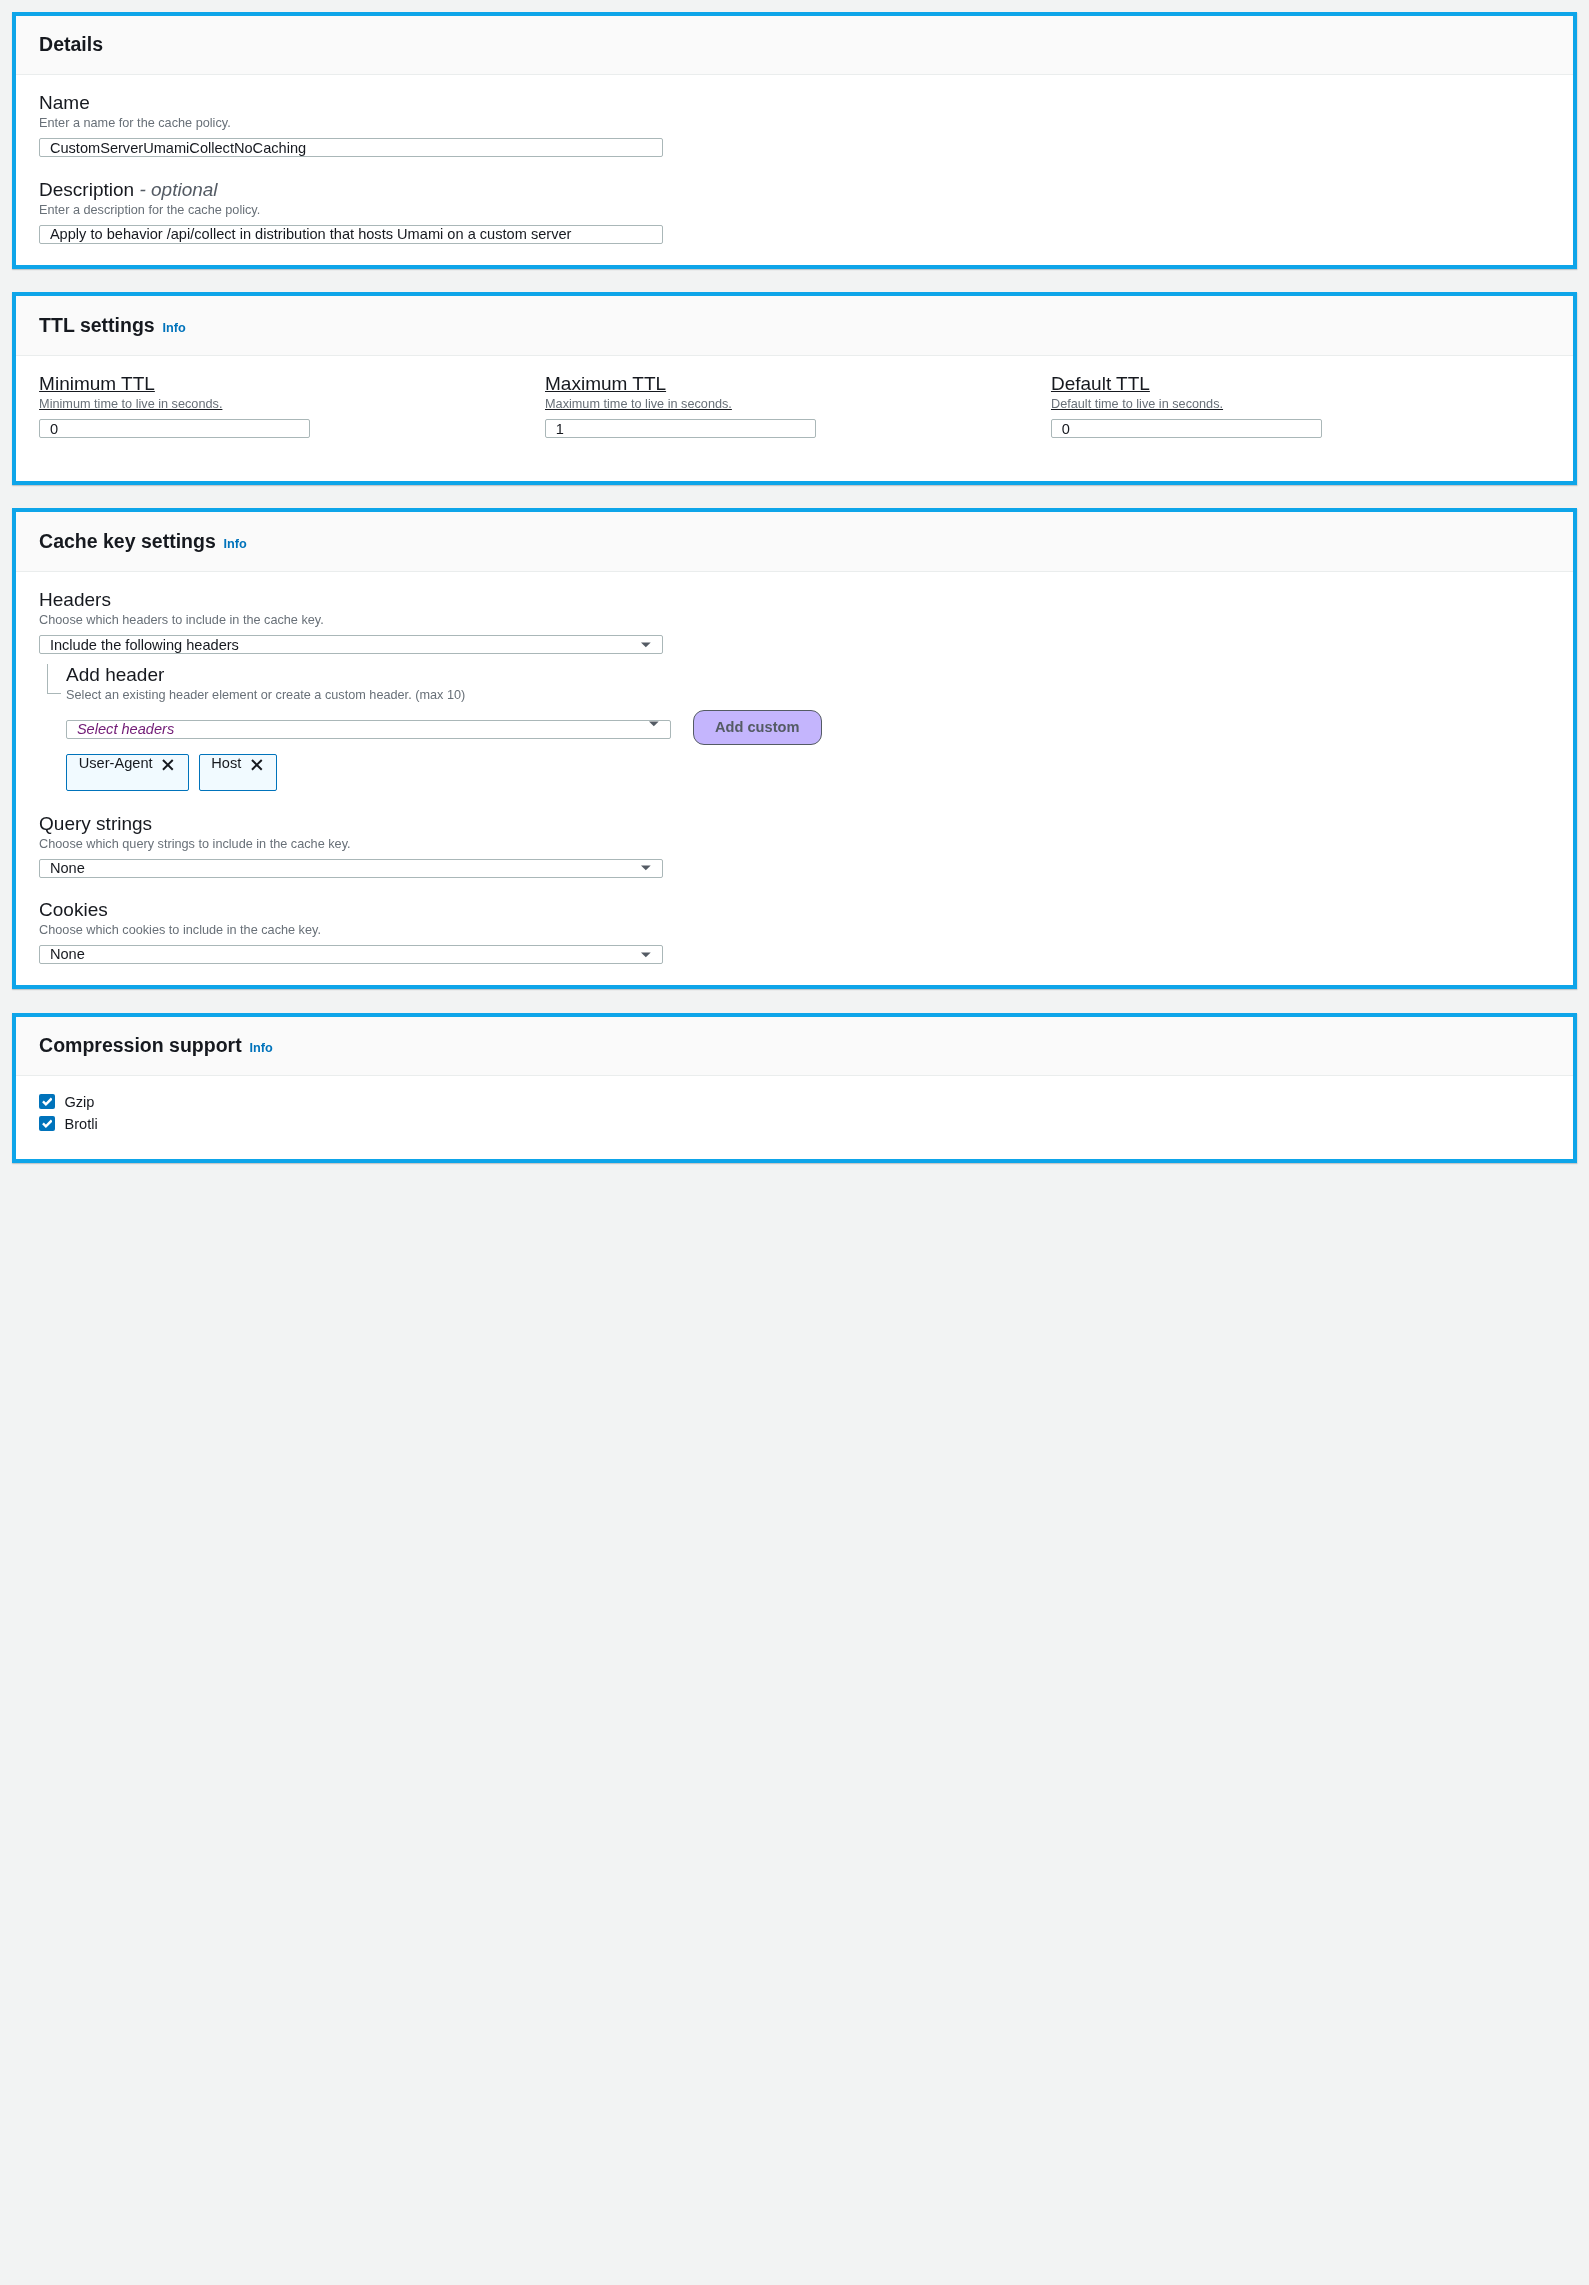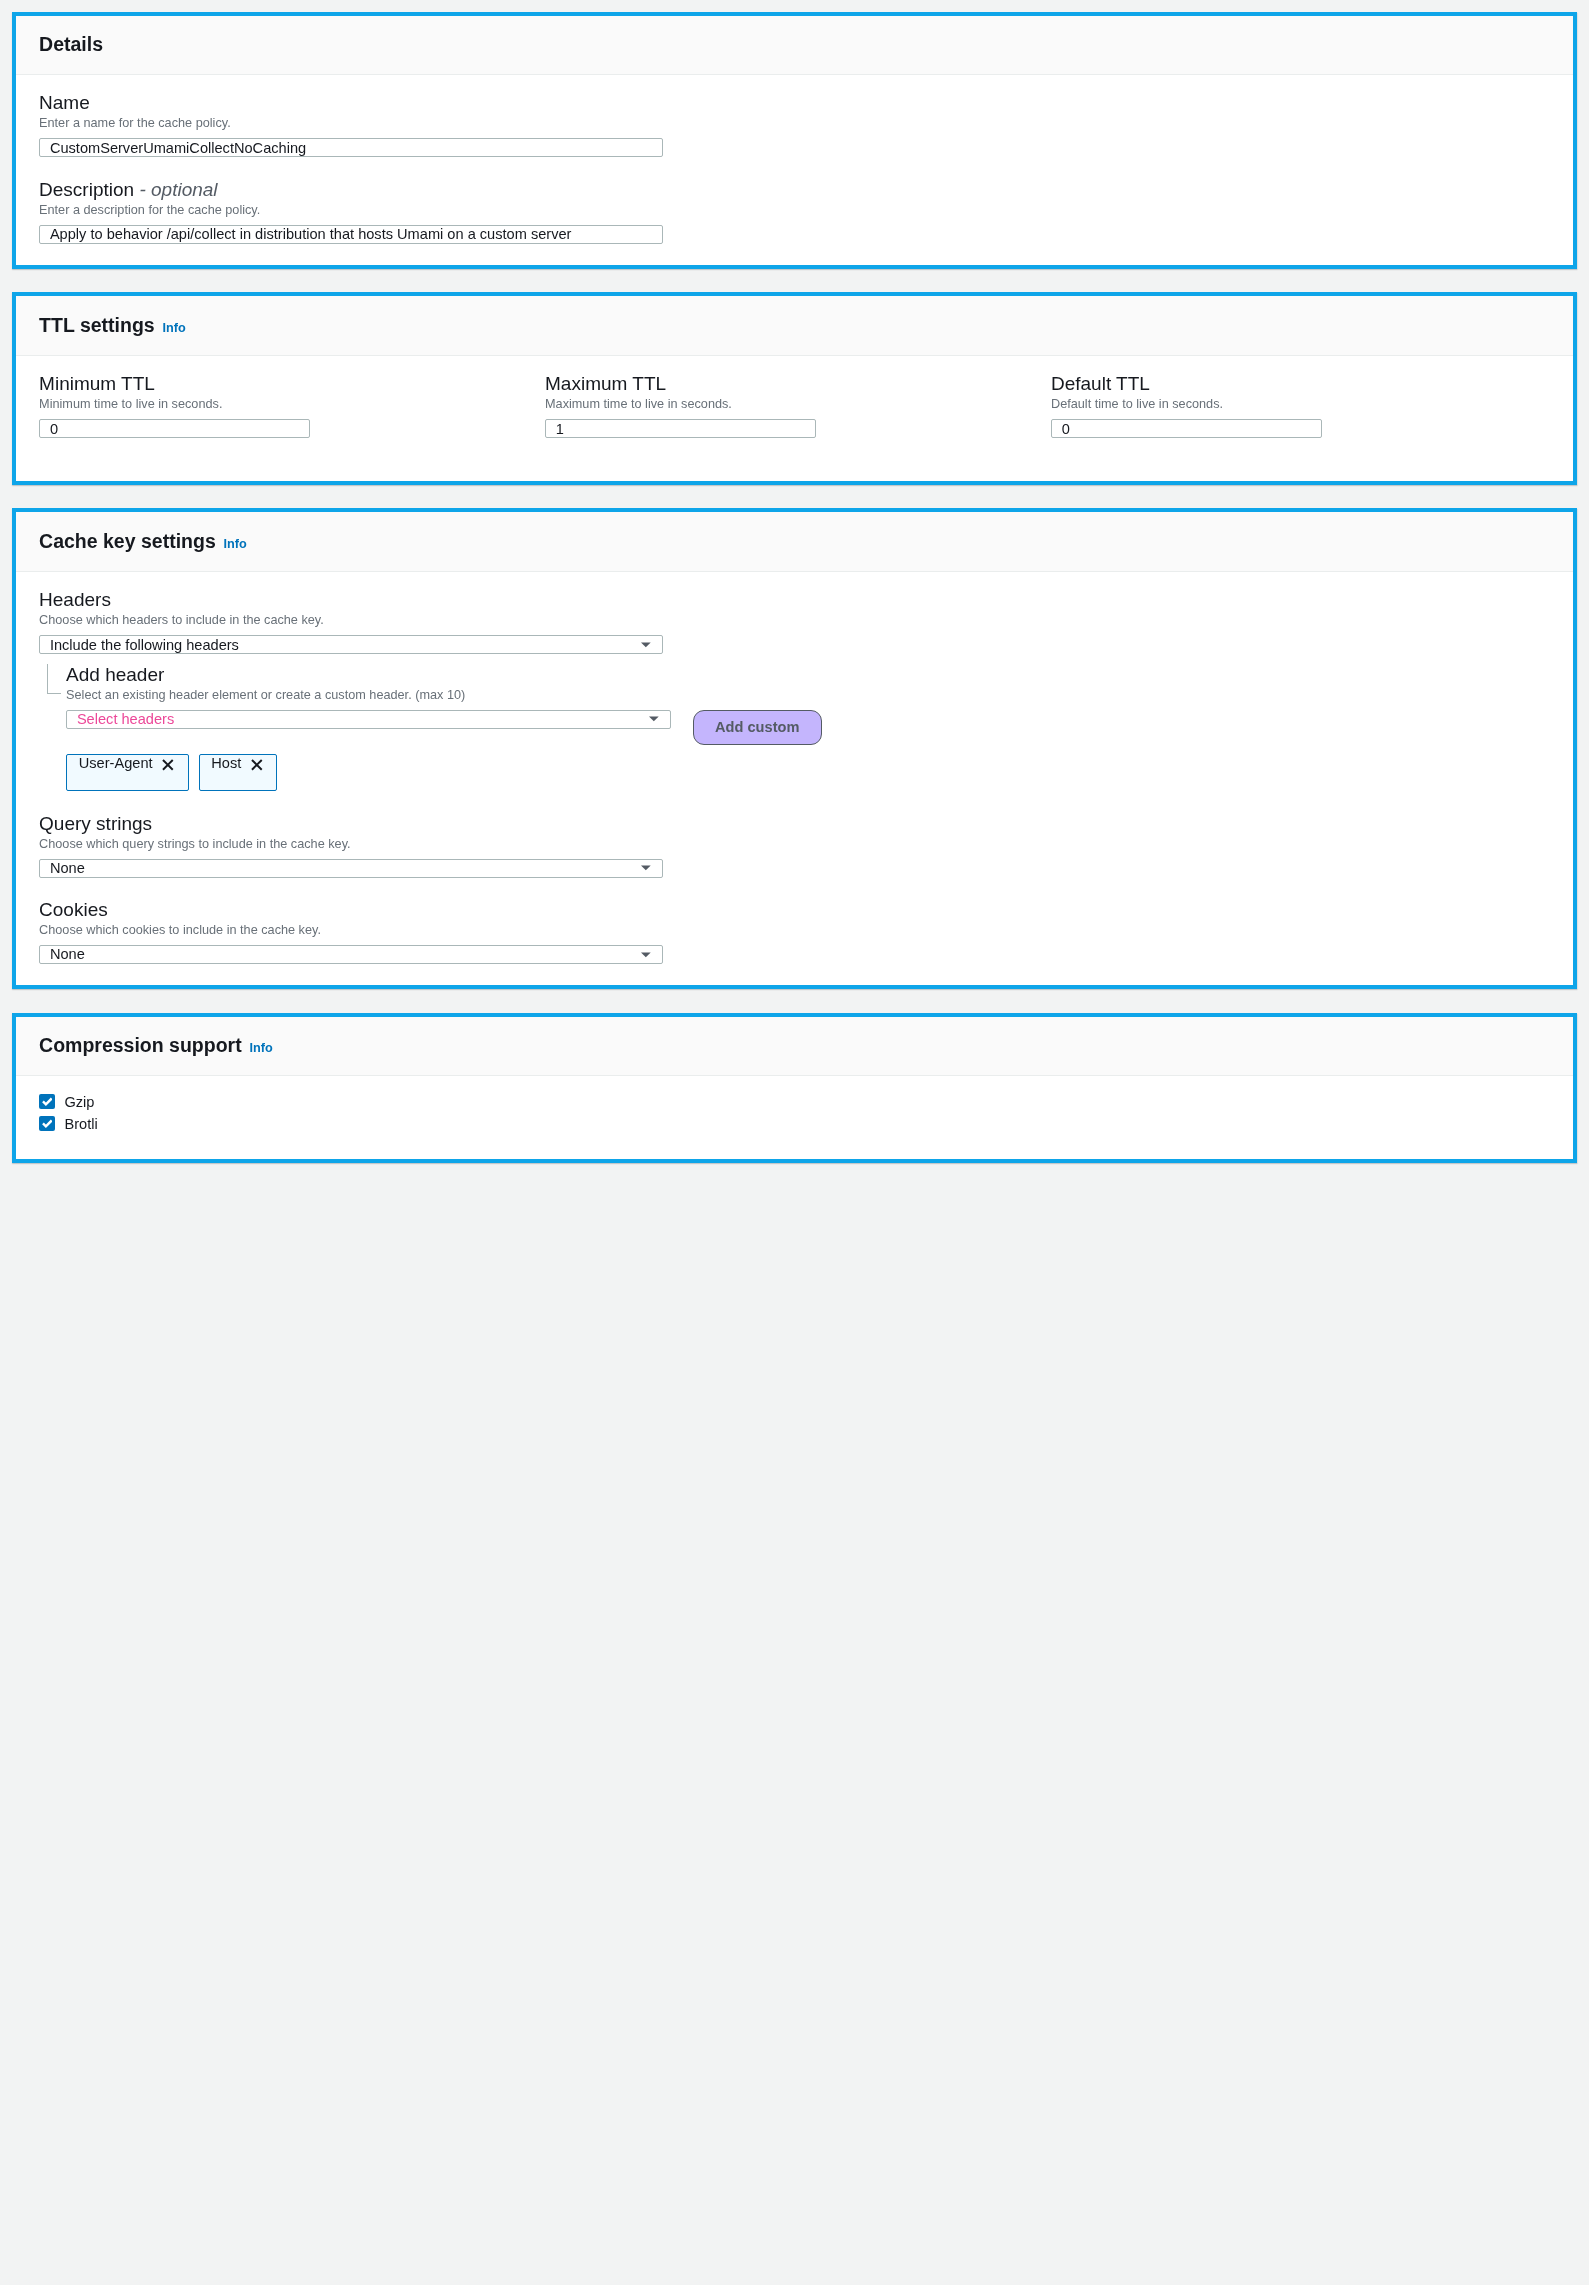--- a/index.html
+++ b/index.html
@@ -70,34 +70,37 @@
   .text-input.wide {
     max-width: 624px;
   }
   .text-input.narrow {
     max-width: 271px;
   }
   .ttl-row {
     display: grid;
     grid-template-columns: 1fr 1fr 1fr;
     gap: 7px;
+    text-decoration: underline;
   }
   .select-wrap {
     max-width: 624px;
     position: relative;
   }
   .select-box {
     padding-right: 35px;
     appearance: none;
     cursor: pointer;
     display: flex;
     align-items: center;
   }
   .select-box.placeholder {
-    color: #ec4899;
+    color: #701a75;
+    font-style: italic;
+    margin-top: 10px;
   }
   .select-caret {
     position: absolute;
     right: 11.7px;
     top: 50%;
     transform: translateY(-50%);
     pointer-events: none;
   }
   .caret-svg {
     width: 11.7px;

